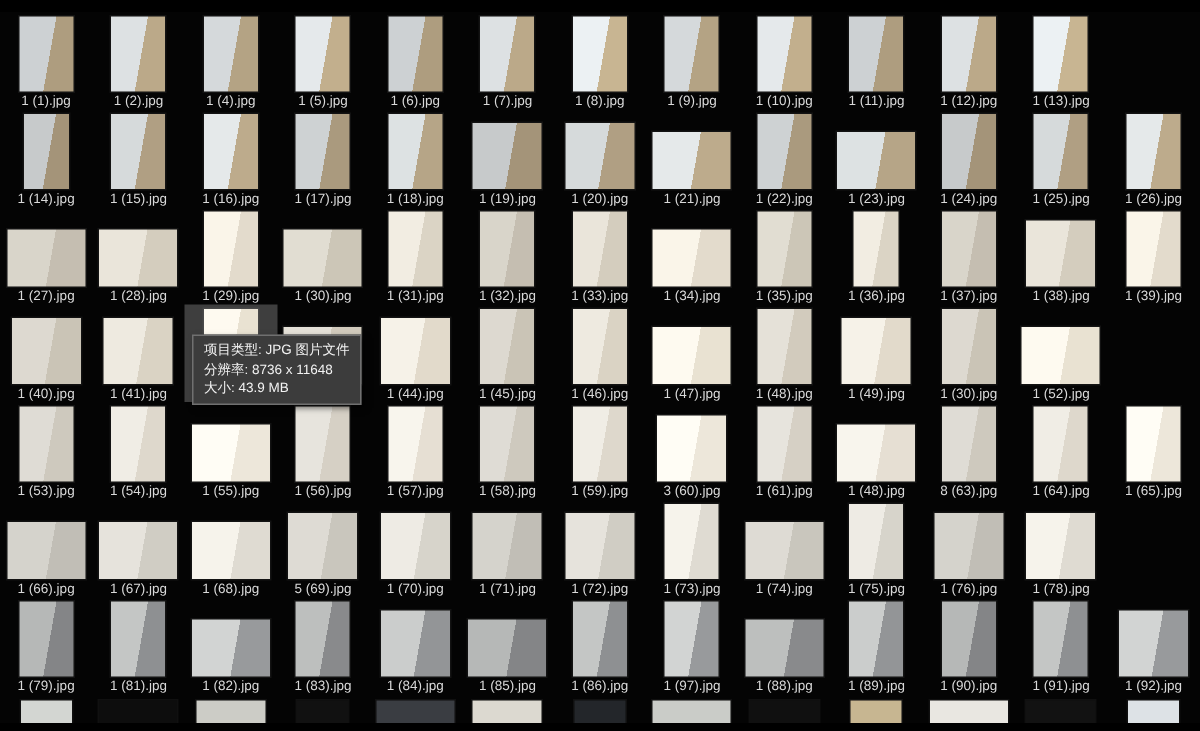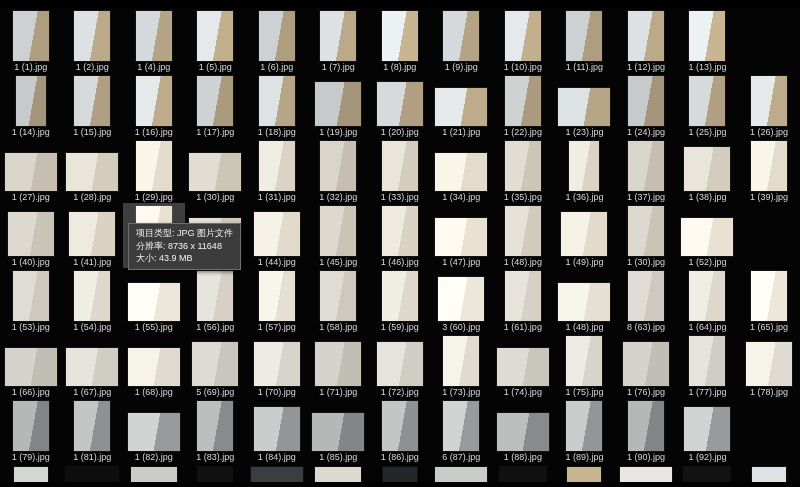--- a/index.html
+++ b/index.html
@@ -558,26 +558,20 @@
           <div class="file-label">1 (75).jpg</div>
         </div>
         <div class="file-cell">
           <div class="thumb-wrap">
             <div class="thumb" style="width: 46px; height: 44px; background: linear-gradient(100deg, rgb(232, 229, 222) 0px, rgb(232, 229, 222) 55%, rgb(210, 207, 198) 55%, rgb(210, 207, 198) 100%); filter: brightness(0.92);"></div>
           </div>
           <div class="file-label">1 (76).jpg</div>
         </div>
         <div class="file-cell">
           <div class="thumb-wrap">
-            <div class="thumb" style="width: 36px; height: 50px; background: linear-gradient(100deg, rgb(232, 229, 222) 0px, rgb(232, 229, 222) 55%, rgb(210, 207, 198) 55%, rgb(210, 207, 198) 100%); filter: brightness(0.99);"></div>
-          </div>
-          <div class="file-label">1 (77).jpg</div>
-        </div>
-        <div class="file-cell">
-          <div class="thumb-wrap">
             <div class="thumb" style="width: 46px; height: 44px; background: linear-gradient(100deg, rgb(232, 229, 222) 0px, rgb(232, 229, 222) 55%, rgb(210, 207, 198) 55%, rgb(210, 207, 198) 100%); filter: brightness(1.06);"></div>
           </div>
           <div class="file-label">1 (78).jpg</div>
         </div>
       </div>
       <div class="grid-row">
         <div class="file-cell">
           <div class="thumb-wrap">
             <div class="thumb" style="width: 36px; height: 50px; background: linear-gradient(100deg, rgb(198, 200, 199) 0px, rgb(198, 200, 199) 55%, rgb(143, 145, 147) 55%, rgb(143, 145, 147) 100%); filter: brightness(0.92);"></div>
           </div>
@@ -616,39 +610,45 @@
         <div class="file-cell">
           <div class="thumb-wrap">
             <div class="thumb" style="width: 36px; height: 50px; background: linear-gradient(100deg, rgb(198, 200, 199) 0px, rgb(198, 200, 199) 55%, rgb(143, 145, 147) 55%, rgb(143, 145, 147) 100%); filter: brightness(0.99);"></div>
           </div>
           <div class="file-label">1 (86).jpg</div>
         </div>
         <div class="file-cell">
           <div class="thumb-wrap">
             <div class="thumb" style="width: 36px; height: 50px; background: linear-gradient(100deg, rgb(198, 200, 199) 0px, rgb(198, 200, 199) 55%, rgb(143, 145, 147) 55%, rgb(143, 145, 147) 100%); filter: brightness(1.06);"></div>
           </div>
-          <div class="file-label">6 (87).jpg</div>
+          <div class="file-label">1 (97).jpg</div>
         </div>
         <div class="file-cell">
           <div class="thumb-wrap">
             <div class="thumb" style="width: 52px; height: 38px; background: linear-gradient(100deg, rgb(198, 200, 199) 0px, rgb(198, 200, 199) 55%, rgb(143, 145, 147) 55%, rgb(143, 145, 147) 100%); filter: brightness(0.955);"></div>
           </div>
           <div class="file-label">1 (88).jpg</div>
         </div>
         <div class="file-cell">
           <div class="thumb-wrap">
             <div class="thumb" style="width: 36px; height: 50px; background: linear-gradient(100deg, rgb(198, 200, 199) 0px, rgb(198, 200, 199) 55%, rgb(143, 145, 147) 55%, rgb(143, 145, 147) 100%); filter: brightness(1.025);"></div>
           </div>
           <div class="file-label">1 (89).jpg</div>
         </div>
         <div class="file-cell">
           <div class="thumb-wrap">
             <div class="thumb" style="width: 36px; height: 50px; background: linear-gradient(100deg, rgb(198, 200, 199) 0px, rgb(198, 200, 199) 55%, rgb(143, 145, 147) 55%, rgb(143, 145, 147) 100%); filter: brightness(0.92);"></div>
           </div>
           <div class="file-label">1 (90).jpg</div>
+        </div>
+        <div class="file-cell">
+          <div class="thumb-wrap">
+            <div class="thumb" style="width: 36px; height: 50px; background: linear-gradient(100deg, rgb(198, 200, 199) 0px, rgb(198, 200, 199) 55%, rgb(143, 145, 147) 55%, rgb(143, 145, 147) 100%); filter: brightness(0.99);"></div>
+          </div>
+          <div class="file-label">1 (91).jpg</div>
         </div>
         <div class="file-cell">
           <div class="thumb-wrap">
             <div class="thumb" style="width: 46px; height: 44px; background: linear-gradient(100deg, rgb(198, 200, 199) 0px, rgb(198, 200, 199) 55%, rgb(143, 145, 147) 55%, rgb(143, 145, 147) 100%); filter: brightness(1.06);"></div>
           </div>
           <div class="file-label">1 (92).jpg</div>
         </div>
       </div>
     </div>
 

